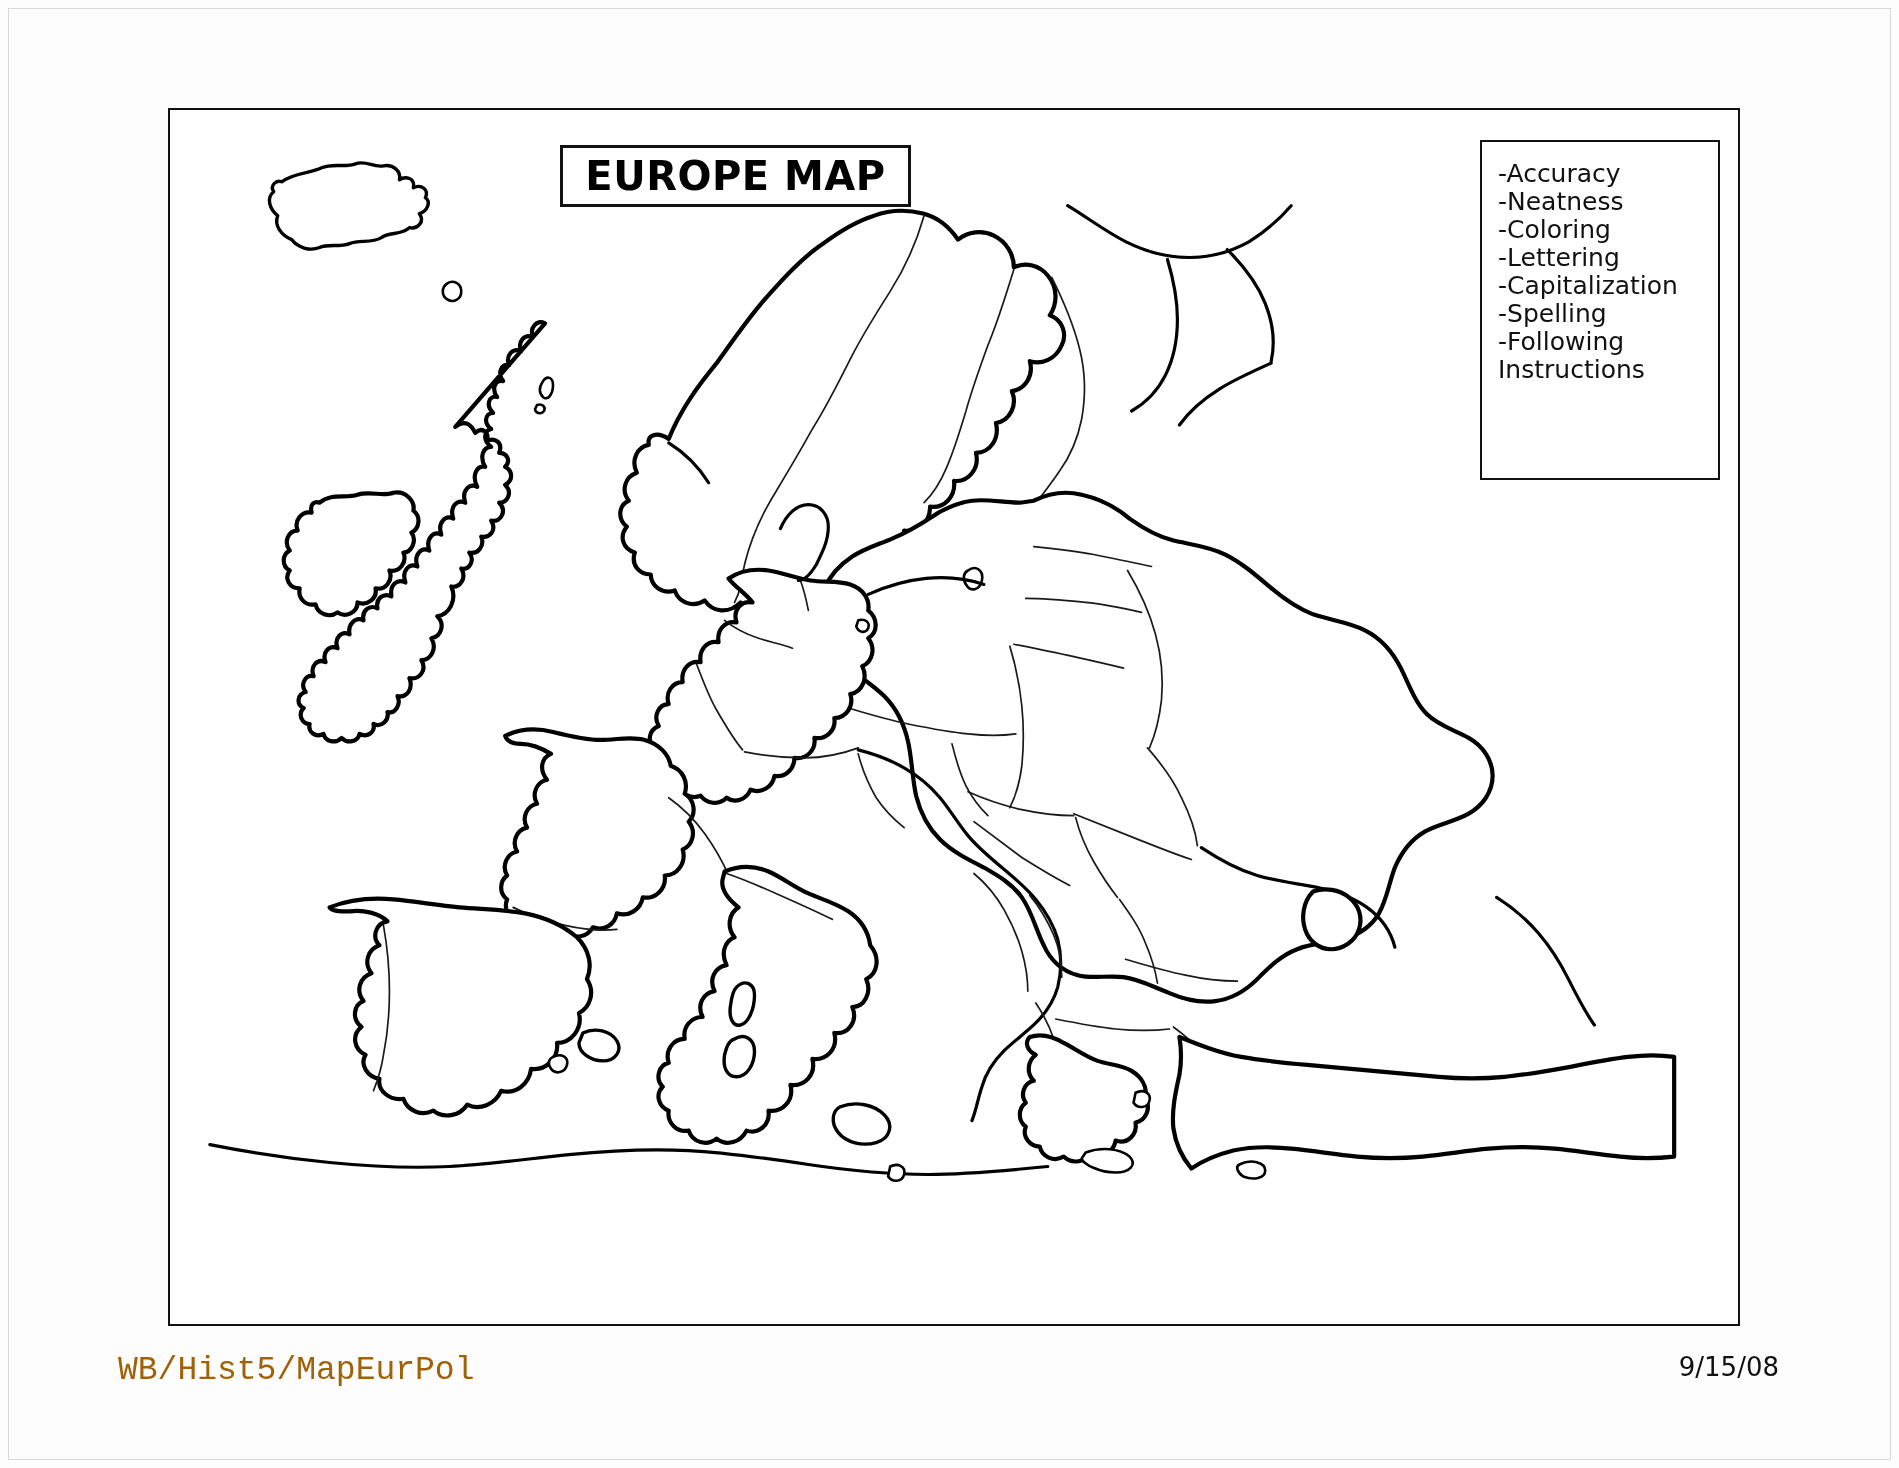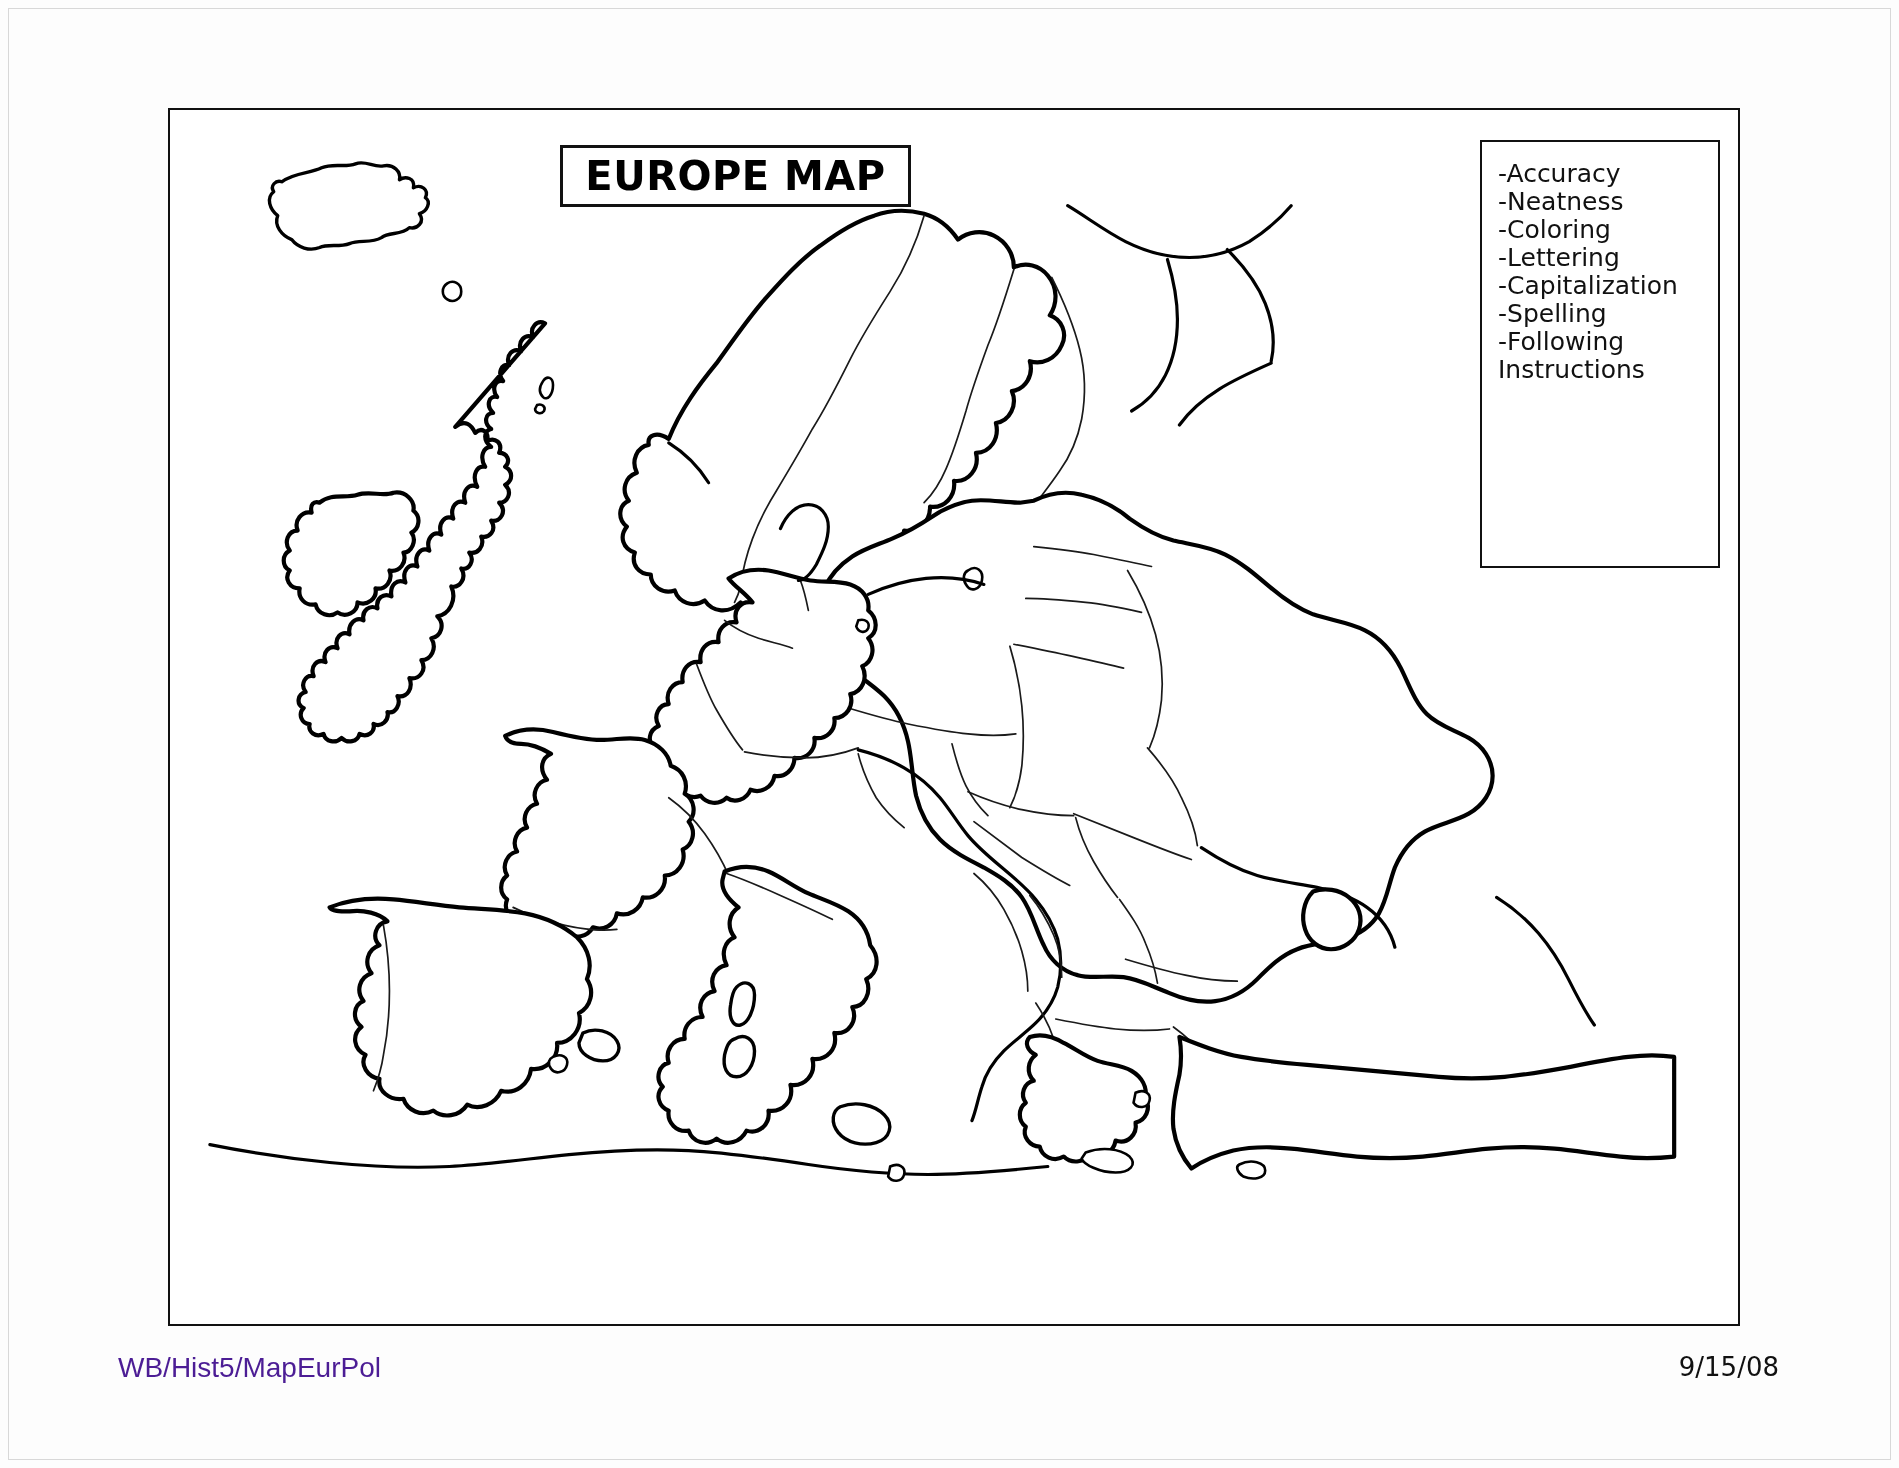--- a/index.html
+++ b/index.html
@@ -77,43 +77,43 @@
     color: #000;
     white-space: nowrap;
   }
 
   
   #criteria-box {
     position: absolute;
     left: 1480px;
     top: 140px;
     width: 240px;
-    height: 428px;
+    height: 340px;
     border: 2px solid #111;
     box-sizing: border-box;
     background: #ffffff;
     padding: 18px 2px 10px 16px;
     z-index: 5;
   }
   .criteria-item {
     font-family: "DejaVu Sans", sans-serif;
     font-size: 25px;
     line-height: 28px;
     color: #111;
     white-space: nowrap;
   }
 
   
   #footer-left {
     position: absolute;
     left: 118px;
     top: 1352px;
-    font-family: Liberation Sans, sans-serif;
-    font-size: 28px;
-    color: #4c1d95;
+    font-family: Liberation Mono, monospace;
+    font-size: 33px;
+    color: #a16207;
   }
   #footer-right {
     position: absolute;
     right: 120px;
     top: 1352px;
     font-family: "DejaVu Sans", sans-serif;
     font-size: 26px;
     color: #111;
     text-align: right;
   }

